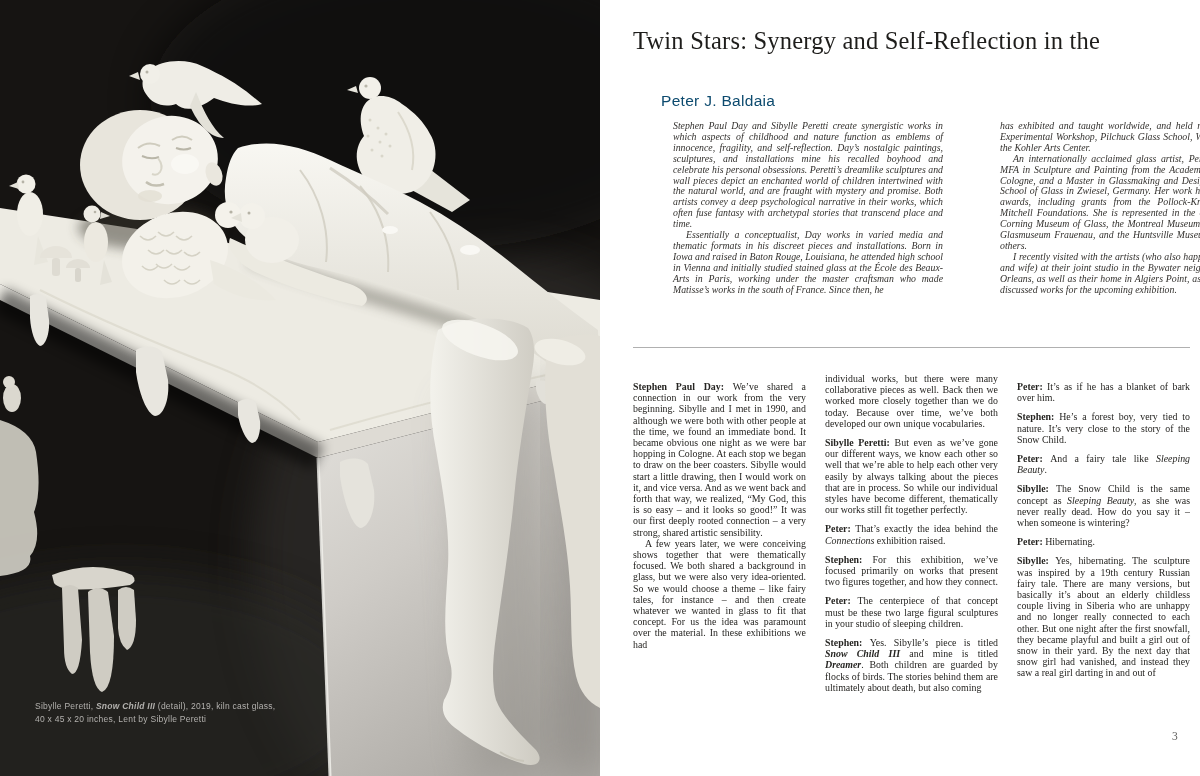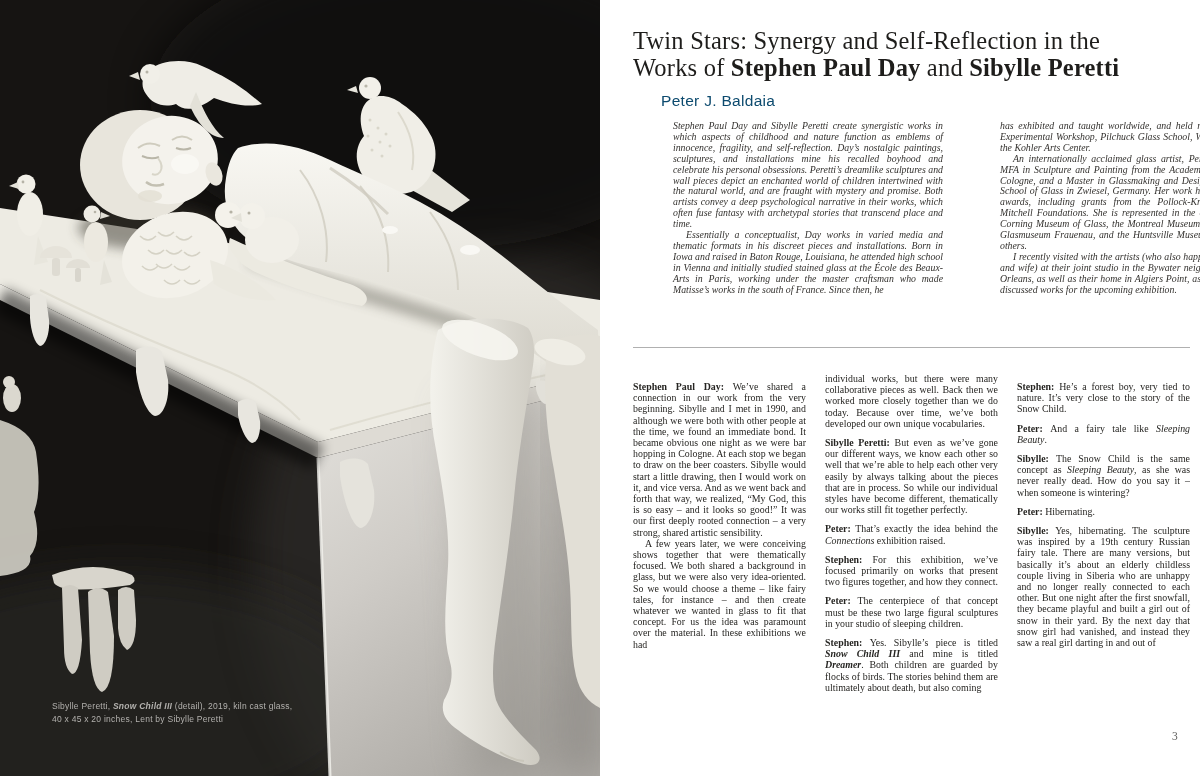--- a/index.html
+++ b/index.html
@@ -9,21 +9,21 @@
     -webkit-font-smoothing:antialiased;
   }
   .spread{display:flex;width:1200px;height:776px;}
 
   
   .photo-page{position:relative;width:600px;height:776px;flex:none;background:#161412;overflow:hidden;}
   .photo-page svg{display:block;}
   .caption{
     position:absolute;left:35px;top:700px;
     font-family:"Liberation Sans",sans-serif;
-    font-size:8.5px;line-height:13px;color:#b3b1ae;letter-spacing:.25px;margin-left:17px;
+    font-size:8.5px;line-height:13px;color:#b3b1ae;letter-spacing:.25px;
   }
   .caption p{margin:0;}
 
   
   .text-page{position:relative;width:600px;height:776px;flex:none;background:#ffffff;padding-left:48px;}
   .title{
     position:absolute;left:33px;top:28px;width:562px;margin:0;
     font-size:24.5px;line-height:26.5px;font-weight:400;color:#1e1d1b;letter-spacing:.2px;
   }
   .title p{margin:0;}
@@ -236,21 +236,20 @@
 
     <div class="caption">
         <p class=""><span>Sibylle Peretti, </span><span class="s-bi">Snow Child III</span><span> (detail), 2019, kiln cast glass,</span></p>
         <p class=""><span>40 x 45 x 20 inches, Lent by Sibylle Peretti</span></p>
       </div>
   </div>
 
   <div class="text-page">
     <h1 class="title">
         <p class=""><span>Twin Stars: Synergy and Self-Reflection in the</span></p>
-        <p class=""><span>Works of </span><span class="s-b">Stephen Paul Day</span><span> and </span><span class="s-b">Sibylle Peretti</span></p>
       </h1>
     <div class="byline">Peter J. Baldaia</div>
 
     <div class="intro">
       <div class="intro-col">
           <p class=""><span>Stephen Paul Day and Sibylle Peretti create synergistic works in which aspects of childhood and nature function as emblems of innocence, fragility, and self-reflection. Day’s nostalgic paintings, sculptures, and installations mine his recalled boyhood and celebrate his personal obsessions. Peretti’s dreamlike sculptures and wall pieces depict an enchanted world of children intertwined with the natural world, and are fraught with mystery and promise. Both artists convey a deep psychological narrative in their works, which often fuse fantasy with archetypal stories that transcend place and time.</span></p>
           <p class="indent "><span>Essentially a conceptualist, Day works in varied media and thematic formats in his discreet pieces and installations. Born in Iowa and raised in Baton Rouge, Louisiana, he attended high school in Vienna and initially studied stained glass at the École des Beaux-Arts in Paris, working under the master craftsman who made Matisse’s works in the south of France. Since then, he</span></p>
         </div>
       <div class="intro-col">
           <p class=""><span>has exhibited and taught worldwide, and held residencies at the Experimental Workshop, Pilchuck Glass School, Wheaton Arts, and the Kohler Arts Center.</span></p>
@@ -268,20 +267,21 @@
         </div>
       <div class="iv-col">
           <p class=""><span>individual works, but there were many collaborative pieces as well. Back then we worked more closely together than we do today. Because over time, we’ve both developed our own unique vocabularies.</span></p>
           <p class="gap"><span class="s-b">Sibylle Peretti: </span><span>But even as we’ve gone our different ways, we know each other so well that we’re able to help each other very easily by always talking about the pieces that are in process. So while our individual styles have become different, thematically our works still fit together perfectly.</span></p>
           <p class="gap"><span class="s-b">Peter: </span><span>That’s exactly the idea behind the </span><span class="s-i">Connections</span><span> exhibition raised.</span></p>
           <p class="gap"><span class="s-b">Stephen: </span><span>For this exhibition, we’ve focused primarily on works that present two figures together, and how they connect.</span></p>
           <p class="gap"><span class="s-b">Peter: </span><span>The centerpiece of that concept must be these two large figural sculptures in your studio of sleeping children.</span></p>
           <p class="gap"><span class="s-b">Stephen: </span><span>Yes. Sibylle’s piece is titled </span><span class="s-bi">Snow Child III</span><span> and mine is titled </span><span class="s-bi">Dreamer</span><span>. Both children are guarded by flocks of birds. The stories behind them are ultimately about death, but also coming</span></p>
         </div>
       <div class="iv-col">
+          <p class="gap"><span class="s-b">Peter: </span><span>It’s as if he has a blanket of bark over him.</span></p>
           <p class="gap"><span class="s-b">Stephen: </span><span>He’s a forest boy, very tied to nature. It’s very close to the story of the Snow Child.</span></p>
           <p class="gap"><span class="s-b">Peter: </span><span>And a fairy tale like </span><span class="s-i">Sleeping Beauty</span><span>.</span></p>
           <p class="gap"><span class="s-b">Sibylle: </span><span>The Snow Child is the same concept as </span><span class="s-i">Sleeping Beauty</span><span>, as she was never really dead. How do you say it – when someone is wintering?</span></p>
           <p class="gap"><span class="s-b">Peter: </span><span>Hibernating.</span></p>
           <p class="gap"><span class="s-b">Sibylle: </span><span>Yes, hibernating. The sculpture was inspired by a 19th century Russian fairy tale. There are many versions, but basically it’s about an elderly childless couple living in Siberia who are unhappy and no longer really connected to each other. But one night after the first snowfall, they became playful and built a girl out of snow in their yard. By the next day that snow girl had vanished, and instead they saw a real girl darting in and out of</span></p>
         </div>
     </div>
 
     <div class="page-number">3</div>
     <div class="page-edge"></div>

